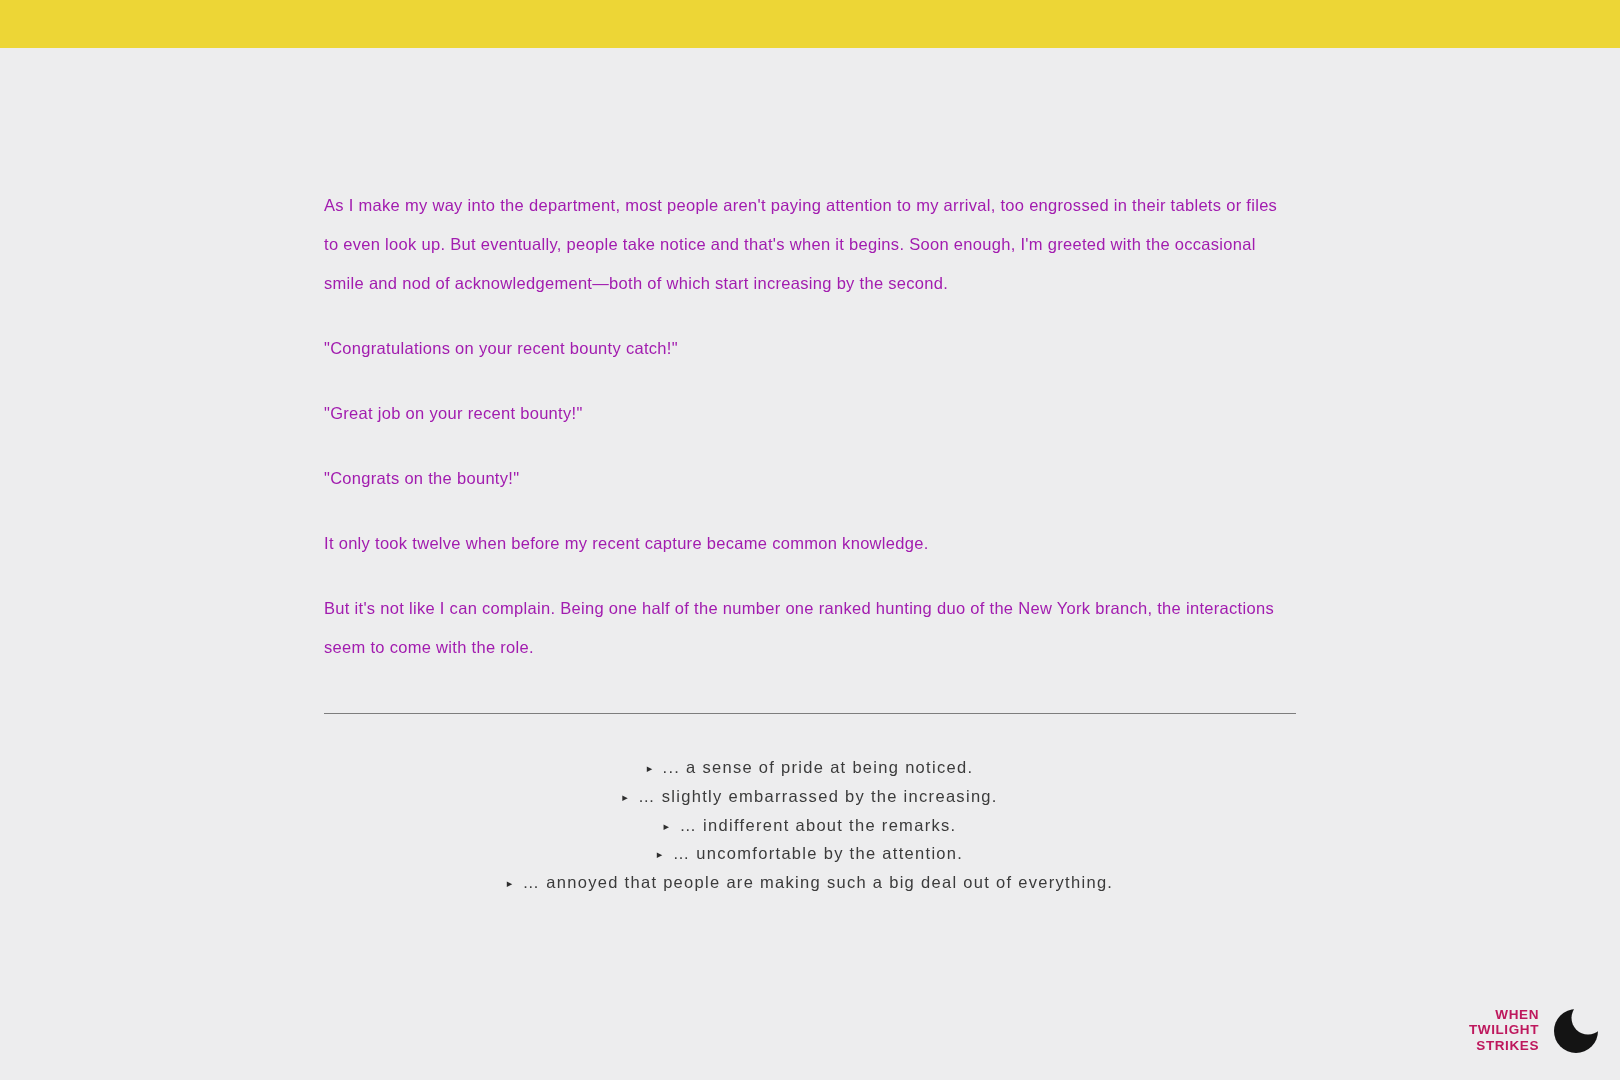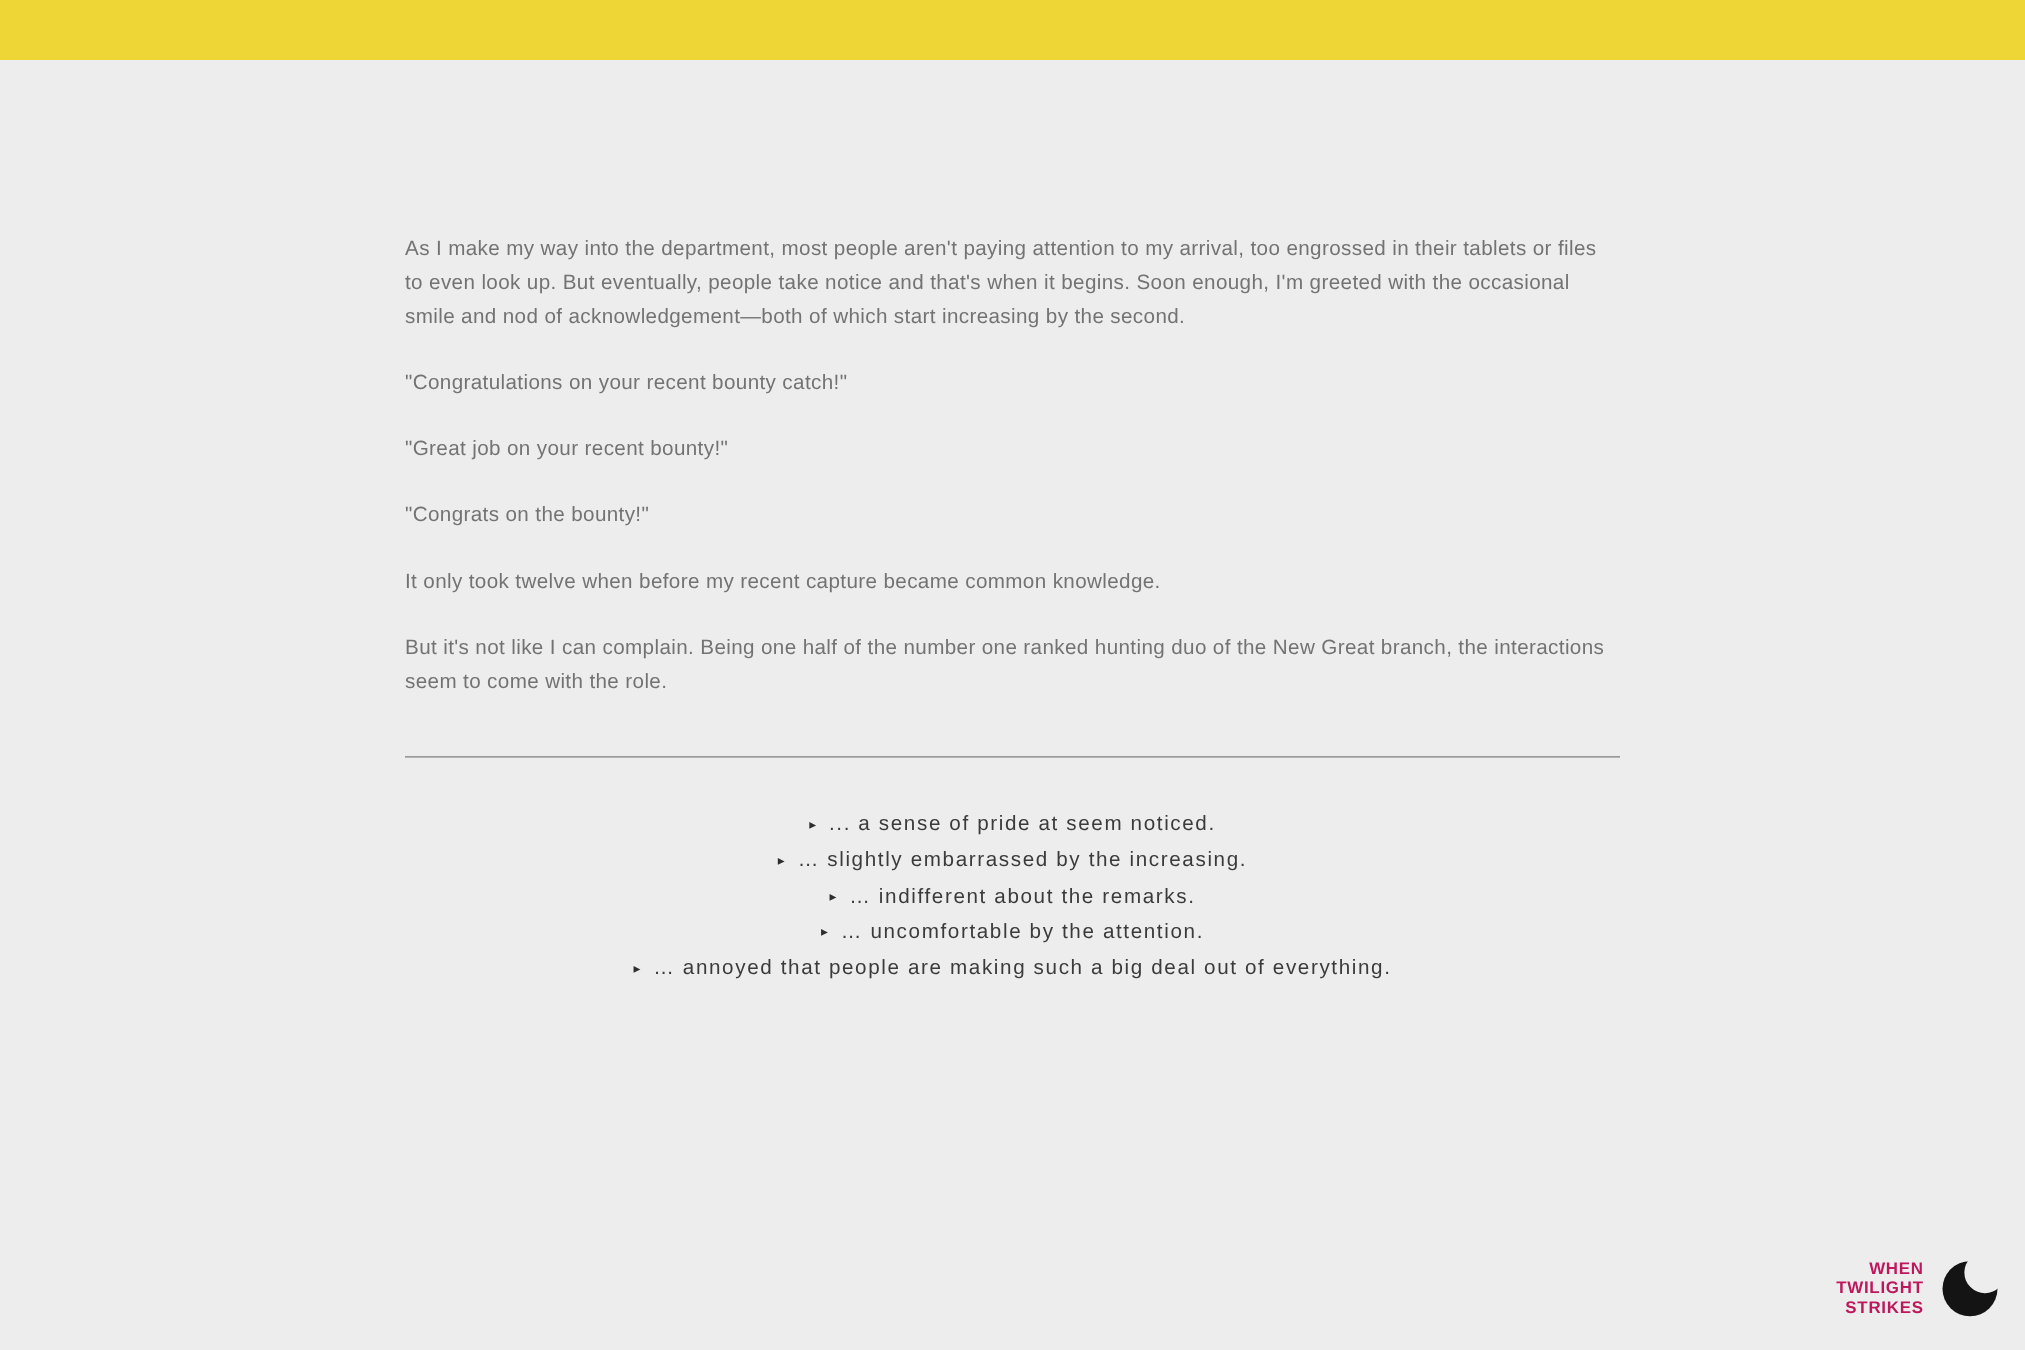--- a/index.html
+++ b/index.html
@@ -21,23 +21,23 @@
     background: #edd636;
   }
   .content {
     width: 972px;
     margin: 0 auto;
     padding-top: 112px;
   }
   .story p {
     margin: 26px 0;
     font-size: 16.5px;
-    line-height: 27px;
+    line-height: 39px;
     letter-spacing: 0.3px;
-    color: #737373;
+    color: #a21caf;
   }
   .divider {
     border: none;
     border-top: 1px solid #7d7d7d;
     margin: 46px 0 0 0;
   }
   .choices {
     margin-top: 40px;
     text-align: center;
   }
@@ -84,28 +84,28 @@
 
 <div class="topbar"></div>
 
 <div class="content">
   <div class="story">
     <p>As I make my way into the department, most people aren't paying attention to my arrival, too engrossed in their tablets or files to even look up. But eventually, people take notice and that's when it begins. Soon enough, I'm greeted with the occasional smile and nod of acknowledgement—both of which start increasing by the second.</p>
     <p>"Congratulations on your recent bounty catch!"</p>
     <p>"Great job on your recent bounty!"</p>
     <p>"Congrats on the bounty!"</p>
     <p>It only took twelve when before my recent capture became common knowledge.</p>
-    <p>But it's not like I can complain. Being one half of the number one ranked hunting duo of the New Great branch, the interactions seem to come with the role.</p>
+    <p>But it's not like I can complain. Being one half of the number one ranked hunting duo of the New York branch, the interactions seem to come with the role.</p>
   </div>
 
   <hr class="divider">
 
   <div class="choices">
     <p class="choice">
-      <span class="marker">▸</span><span>... a sense of pride at seem noticed.</span>
+      <span class="marker">▸</span><span>... a sense of pride at being noticed.</span>
     </p>
     <p class="choice">
       <span class="marker">▸</span><span>… slightly embarrassed by the increasing.</span>
     </p>
     <p class="choice">
       <span class="marker">▸</span><span>… indifferent about the remarks.</span>
     </p>
     <p class="choice">
       <span class="marker">▸</span><span>… uncomfortable by the attention.</span>
     </p>

